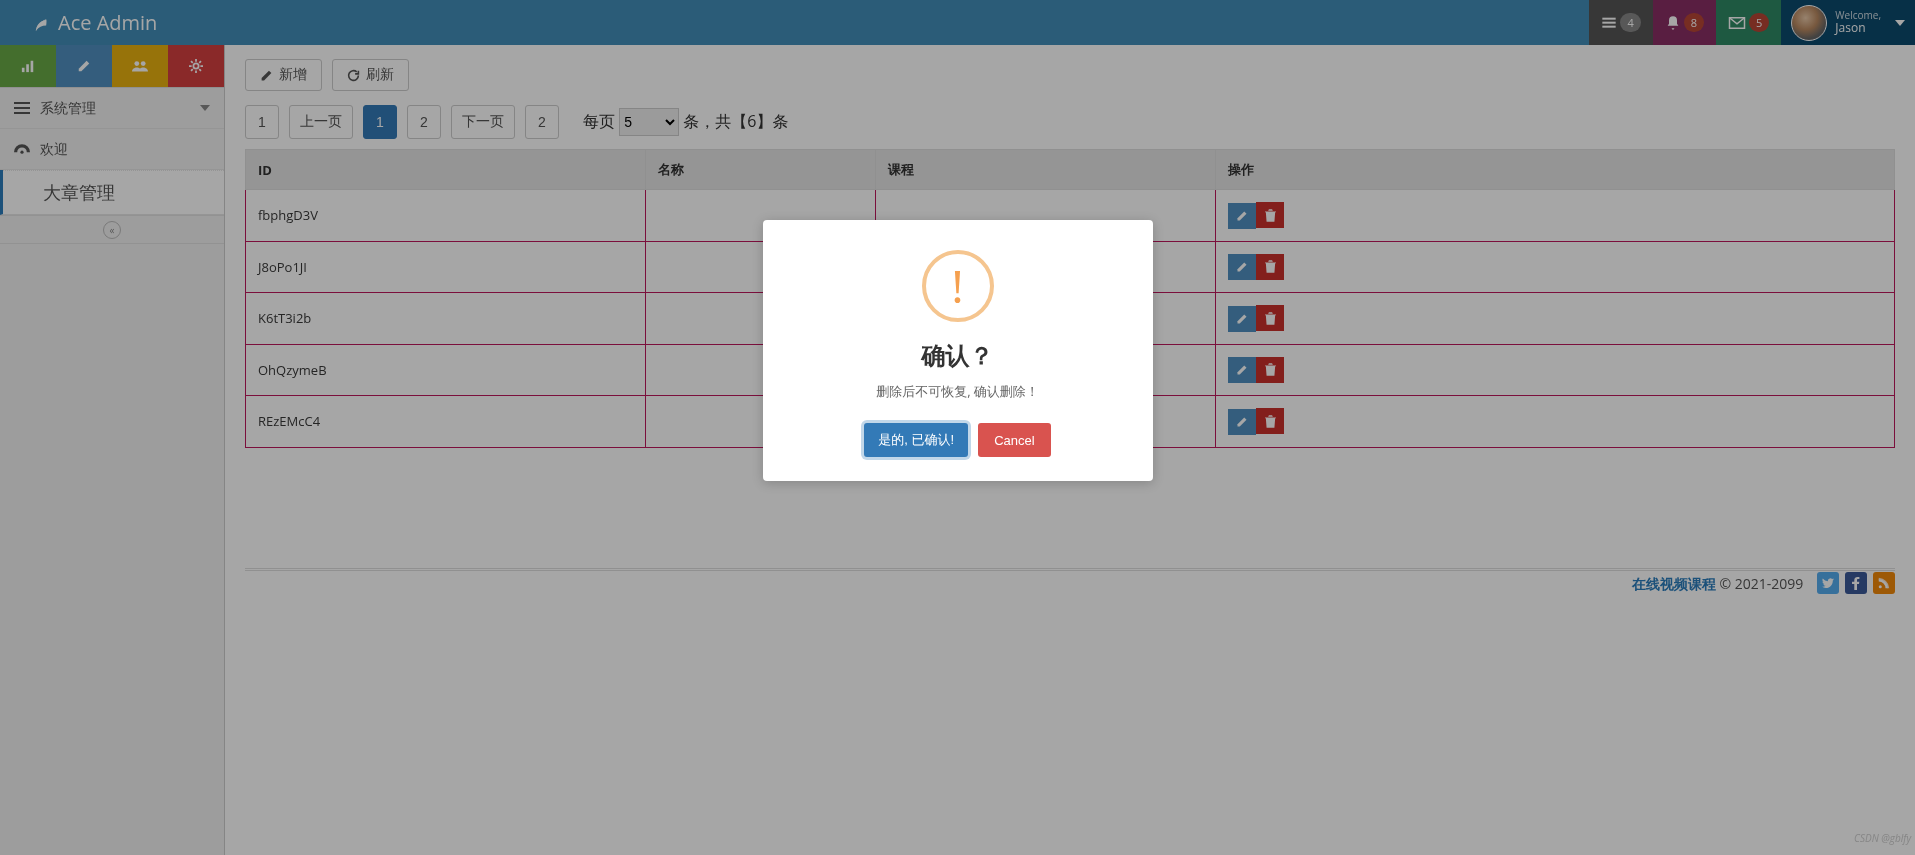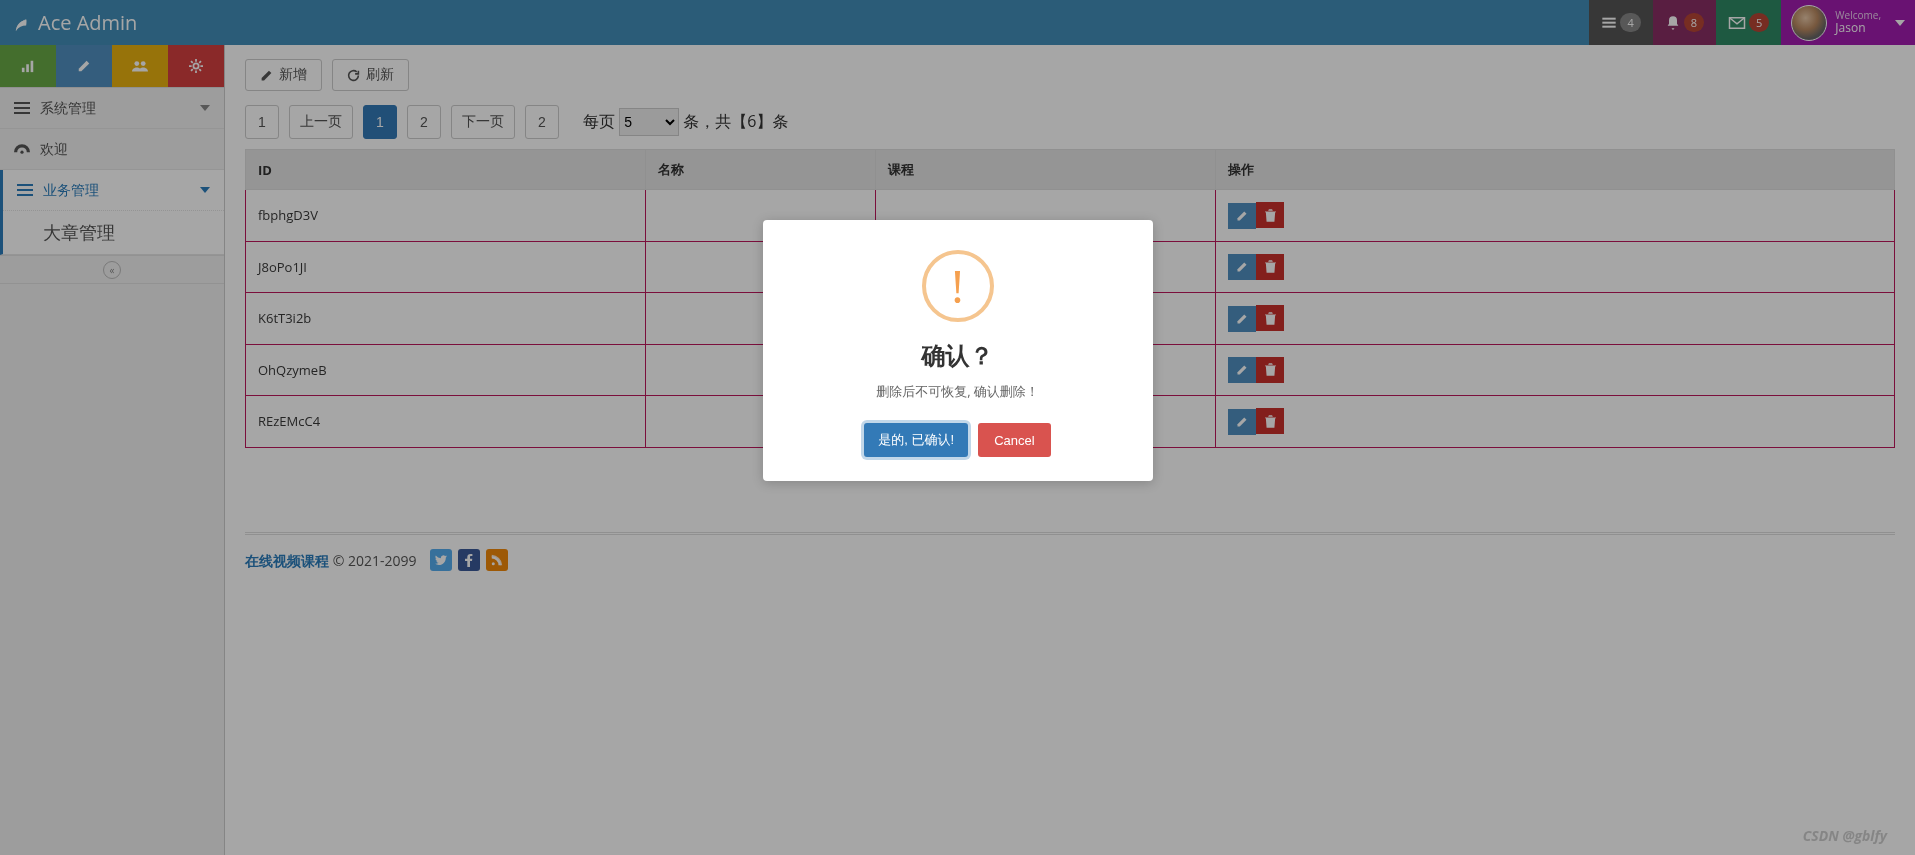--- a/index.html
+++ b/index.html
@@ -1,27 +1,27 @@
 <!DOCTYPE html>
 <html><head>
 <meta charset="utf-8">
 <style>
 * { box-sizing: border-box; margin: 0; padding: 0; }
 body { font-family: 'Open Sans', 'Helvetica Neue', Arial, sans-serif; font-size: 13px; color: #393939; background: #fff; width: 1915px; height: 855px; overflow: hidden; position: relative; }
 
 
 .navbar { background: #438eb9; height: 45px; display: flex; align-items: center; justify-content: space-between; color: #fff; }
-.navbar-brand { display: flex; align-items: center; padding-left: 12px; font-size: 20px; }
+.navbar-brand { display: flex; align-items: center; padding-left: 12px; font-size: 20px; margin-left: 20px; }
 .navbar-brand svg { margin-right: 6px; }
 .navbar-right { display: flex; align-items: stretch; height: 45px; }
 .nav-item { display: flex; align-items: center; padding: 0 12px; position: relative; }
 .nav-item.grey { background: #555; }
 .nav-item.purple { background: #892e65; }
 .nav-item.green { background: #2e8965; }
-.nav-item.light-blue { background: #a21caf; }
+.nav-item.light-blue { background: #0c4a6e; }
 .badge { background: #a0a0a0; border-radius: 10px; font-size: 11px; padding: 2px 7px; margin-left: 3px; color:#fff; }
 .nav-item.purple .badge { background: #b74635; }
 .nav-item.green .badge { background: #b74635; }
 .nav-item.grey .badge { background: #888; }
 .user-info { display: flex; align-items: center; gap: 8px; padding: 0 10px; }
 .avatar { width: 36px; height: 36px; border-radius: 50%; background: radial-gradient(circle at 40% 35%, #e8c8a8 0%, #b88860 40%, #666 70%); border:1px solid #fff;}
 .welcome { font-size: 12px; line-height: 1.2; }
 .welcome small { display:block; opacity:.8;}
 .caret-down { margin-left:6px; }
 
@@ -53,36 +53,36 @@
 .page-btn { min-width:34px; height:34px; padding:0 10px; border:1px solid #ccc; background:#fff; display:inline-flex; align-items:center; justify-content:center; font-size:14px; color:#555; border-radius:3px;}
 .page-btn.active { background:#337ab7; color:#fff; border-color:#337ab7;}
 .page-info { font-size:16px; color:#333; margin-left:14px;}
 .page-info select { height:28px; width:60px; font-size:14px; border:1px solid #ccc; background:#eee;}
 table.data { width:100%; border-collapse:collapse; margin-top:6px;}
 table.data th { background:#e5e5e5; border:1px solid #ddd; padding:10px 12px; text-align:left; font-weight:700; color:#333;}
 table.data td { border:1px solid #be185d; padding:12px; }
 .action-btn { display:inline-flex; align-items:center; justify-content:center; width:28px; height:26px; color:#fff; border:none;}
 .action-edit { background:#5090c1; }
 .action-del { background:#c9302c; }
-.footer { border-top:3px double #ddd; margin-top:84px; padding:14px 0; text-align:left; color:#555; font-size:14px;}
+.footer { border-top:3px double #ddd; margin-top:120px; padding:1px 0; text-align:right; color:#555; font-size:14px;}
 .footer .brand { font-weight:700; color:#2b7dbc;}
 .social { display:inline-flex; gap:6px; margin-left:10px;}
 .social span { width:22px; height:22px; border-radius:3px; display:inline-flex;align-items:center;justify-content:center; color:#fff; font-size:12px;}
 .tw{background:#55acee;} .fb{background:#3b5998;} .rss{background:#f2890a;}
 
 
 .overlay { position:absolute; inset:0; background:rgba(0,0,0,.35);}
 .modal { position:absolute; left:50%; top:220px; transform:translateX(-50%); width:390px; background:#fff; border-radius:4px; padding:30px 20px 24px; text-align:center; box-shadow:0 2px 12px rgba(0,0,0,.2);}
 .modal-icon { width:72px; height:72px; margin:0 auto 16px; border:4px solid #f5c58f; border-radius:50%; display:flex; align-items:center; justify-content:center; color:#f5a04f; font-size:48px; font-family:Georgia,serif;}
 .modal-title { font-size:24px; font-weight:700; color:#333; margin-bottom:10px;}
 .modal-text { font-size:13px; color:#666; margin-bottom:22px;}
 .modal-btns { display:flex; gap:10px; justify-content:center;}
 .btn-confirm { background:#337ab7; color:#fff; border:none; padding:8px 14px; border-radius:3px; font-size:13px; box-shadow:0 0 0 3px rgba(51,122,183,.3);}
 .btn-cancel { background:#d9534f; color:#fff; border:none; padding:8px 16px; border-radius:3px; font-size:13px;}
-.watermark { position:absolute; right:28px; bottom:10px; color:rgba(120,120,120,.7); font-size:14px; font-style:italic;font-weight:bold;}
+.watermark { position:absolute; right:4px; bottom:10px; color:rgba(120,120,120,.7); font-size:10px; font-style:italic;}
 svg { display:block; }
 </style>
 </head>
 <body>
 
 <div class="navbar">
   <div class="navbar-brand">
     <svg width="20" height="20" viewBox="0 0 24 24" fill="#fff">
         <path d="M17 8C8 10 5 16 5 21c3-4 7-6 12-6 0 0 1-7 0-7z"></path>
         <path d="M5 21c2-8 7-11 12-13" stroke="#fff" stroke-width="1" fill="none"></path>
@@ -175,35 +175,20 @@
         <span class="nav-icon">
             <svg width="16" height="14" viewBox="0 0 20 16" fill="#555">
               <path d="M10 2a10 10 0 0 0-10 10h4a6 6 0 1 1 12 0h4A10 10 0 0 0 10 2z"></path>
               <circle cx="10" cy="12" r="2"></circle>
             </svg>
           </span>
         <span>欢迎</span>
       </a>
     </li>
     <li class="active">
-      <a href="#">
-        <span class="nav-icon">
-            <svg width="16" height="12" viewBox="0 0 16 12" fill="#2b7dbc">
-              <rect y="0" width="16" height="2"></rect>
-              <rect y="5" width="16" height="2"></rect>
-              <rect y="10" width="16" height="2"></rect>
-            </svg>
-          </span>
-        <span>业务管理</span>
-        <span class="arrow">
-            <svg width="10" height="6" viewBox="0 0 10 6" fill="#2b7dbc">
-              <path d="M0 0l5 6 5-6z"></path>
-            </svg>
-          </span>
-      </a>
       <ul class="submenu">
         <li>
             <a href="#">大章管理</a>
           </li>
       </ul>
     </li>
   </ul>
   <div class="collapse-btn"><span>«</span></div>
 </div>
 

